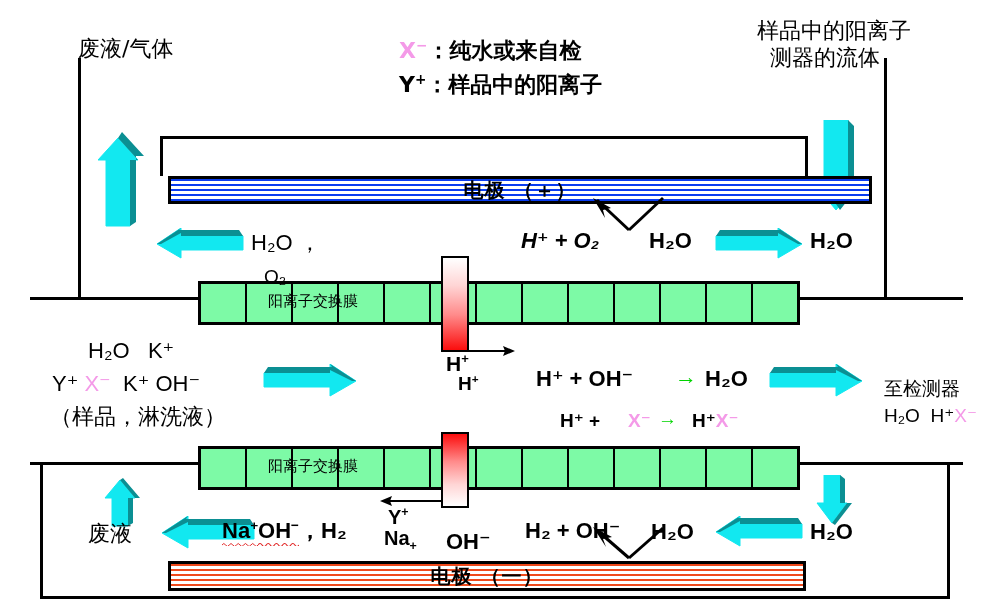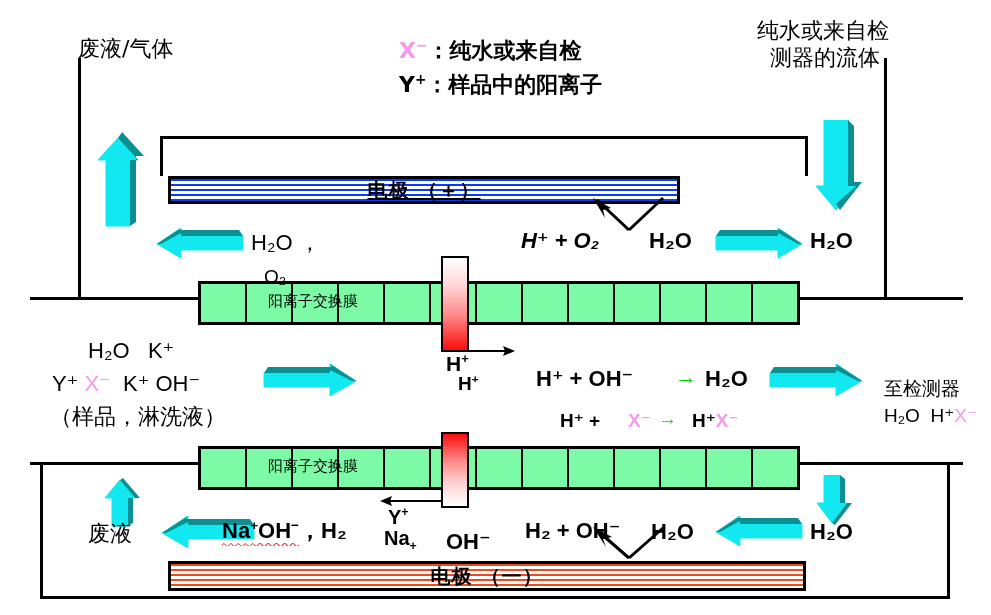--- a/index.html
+++ b/index.html
@@ -70,21 +70,21 @@
 <div class="hline" style="left:798px;top:462px;width:165px;"></div>
 
 <div class="lbl cn bold f-lg" style="left:399px;top:38px;">
   <span class="pink"><span>X</span><sup>−</sup></span><span>：纯水或来自检</span>
 </div>
 <div class="lbl cn bold f-lg" style="left:399px;top:72px;">
   <span><span>Y</span><sup>+</sup></span><span>：样品中的阳离子</span>
 </div>
 
 <div class="lbl cn f-lg" style="left:78px;top:36px;">废液/气体</div>
-<div class="lbl cn f-lg" style="left:757px;top:18px;">纯水或来自检</div>
+<div class="lbl cn f-lg" style="left:757px;top:18px;">样品中的阳离子</div>
 <div class="lbl cn f-lg" style="left:770px;top:45px;">测器的流体</div>
 
 <svg class="abs" style="left:98px;top:118px;" width="46" height="110" viewBox="0 0 46 110">
   <polygon points="8,108 8,42 0,42 20,20 40,42 32,42 32,108" fill="#12e8f0" stroke="#12e8f0" stroke-width="1"></polygon>
   <polygon points="32,108 32,42 40,42 20,20 24,14 46,38 38,38 38,104" fill="#0b8f93"></polygon>
 </svg>
 
 <svg class="abs" style="left:816px;top:120px;" width="46" height="110" viewBox="0 0 46 110">
   <polygon points="8,0 8,66 0,66 20,90 40,66 32,66 32,0" fill="#12e8f0" stroke="#12e8f0" stroke-width="1"></polygon>
   <polygon points="32,0 38,6 38,62 46,62 24,90 20,84 40,66 32,66" fill="#0b8f93"></polygon>
@@ -123,21 +123,21 @@
 <svg class="abs" style="left:160px;top:516px;" width="96" height="34" viewBox="0 0 96 34">
   <polygon points="94,9 28,9 28,0 2,17 28,32 28,23 94,23" fill="#12e8f0" stroke="#12e8f0" stroke-width="1"></polygon>
   <polygon points="94,9 90,3 26,3 28,0 2,17 6,17 28,6 28,9" fill="#0b8f93"></polygon>
 </svg>
 
 <svg class="abs" style="left:714px;top:516px;" width="90" height="32" viewBox="0 0 90 32">
   <polygon points="88,8 26,8 26,0 2,16 26,30 26,22 88,22" fill="#12e8f0" stroke="#12e8f0" stroke-width="1"></polygon>
   <polygon points="88,8 84,2 24,2 26,0 2,16 6,16 26,5 26,8" fill="#0b8f93"></polygon>
 </svg>
 
-<div class="electrode el-pos" style="left:168px;top:176px;width:512px;height:28px;text-decoration:underline;">
+<div class="electrode el-pos" style="left:168px;top:176px;width:704px;height:28px;">
   <span class="cn">电极 （＋）</span>
 </div>
 <div class="electrode el-neg" style="left:168px;top:561px;width:638px;height:30px;">
   <span class="cn">电极 （一）</span>
 </div>
 
 <div class="membrane" style="left:198px;top:281px;width:602px;height:44px;">
   <div class="cell"></div>
   <div class="cell"></div>
   <div class="cell"></div>

